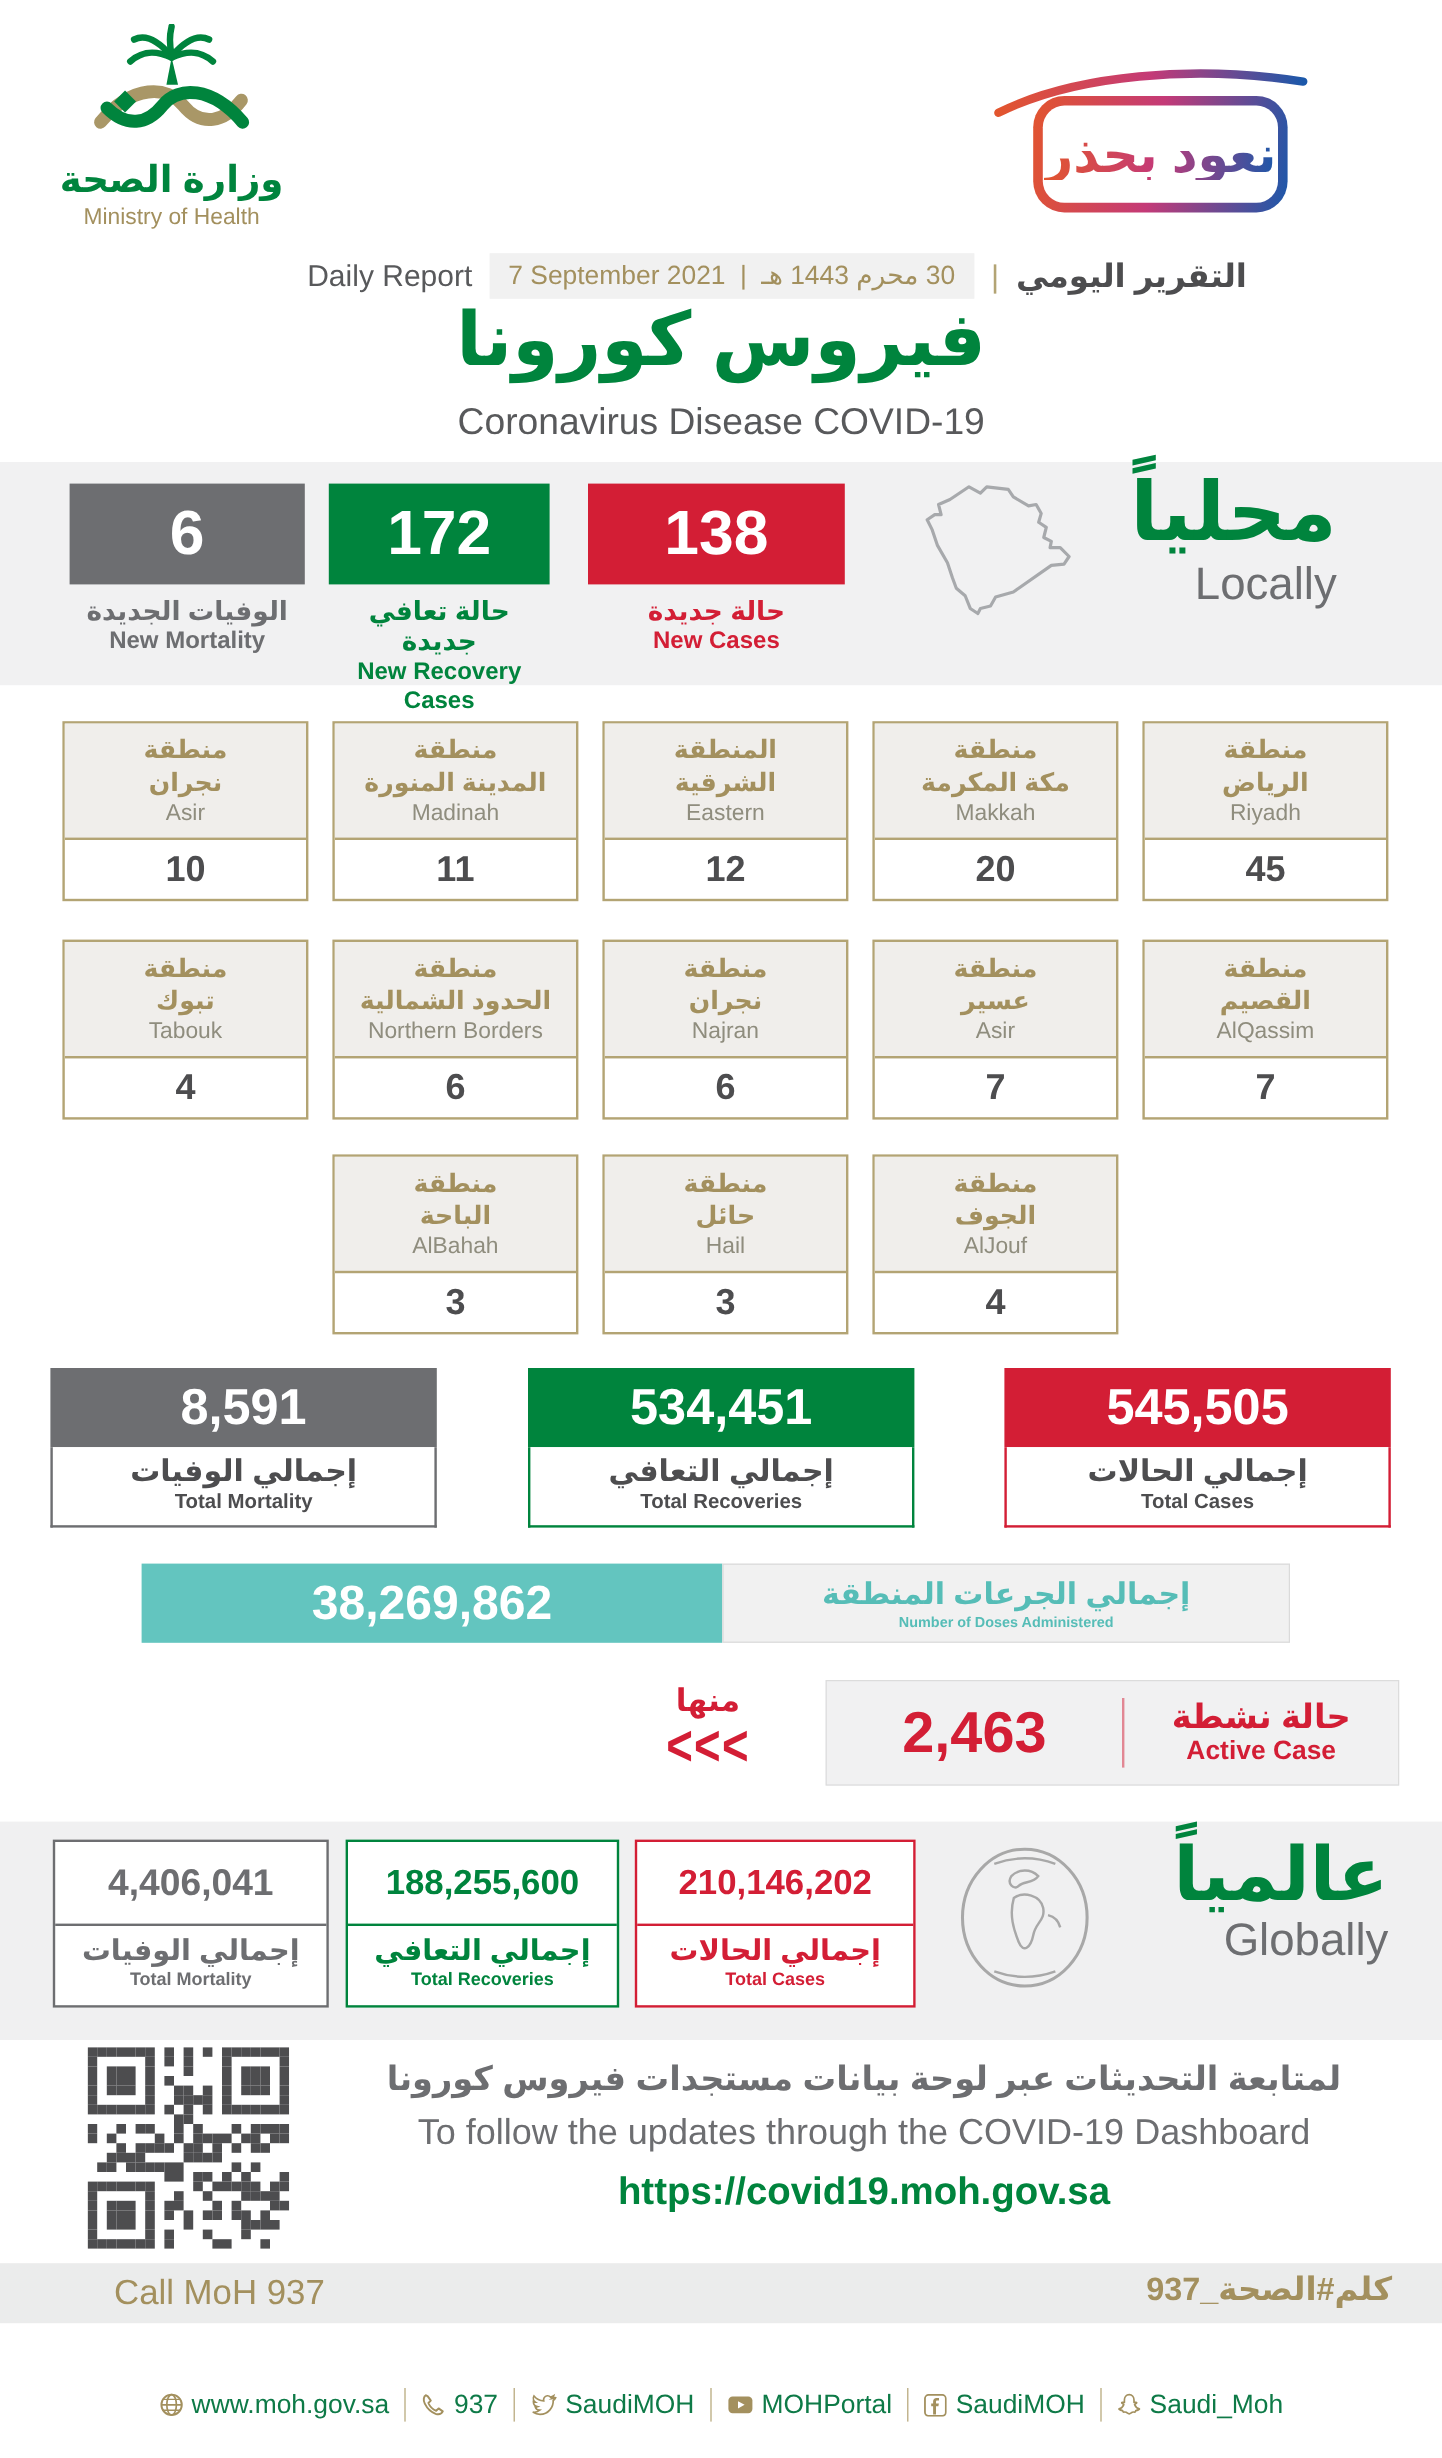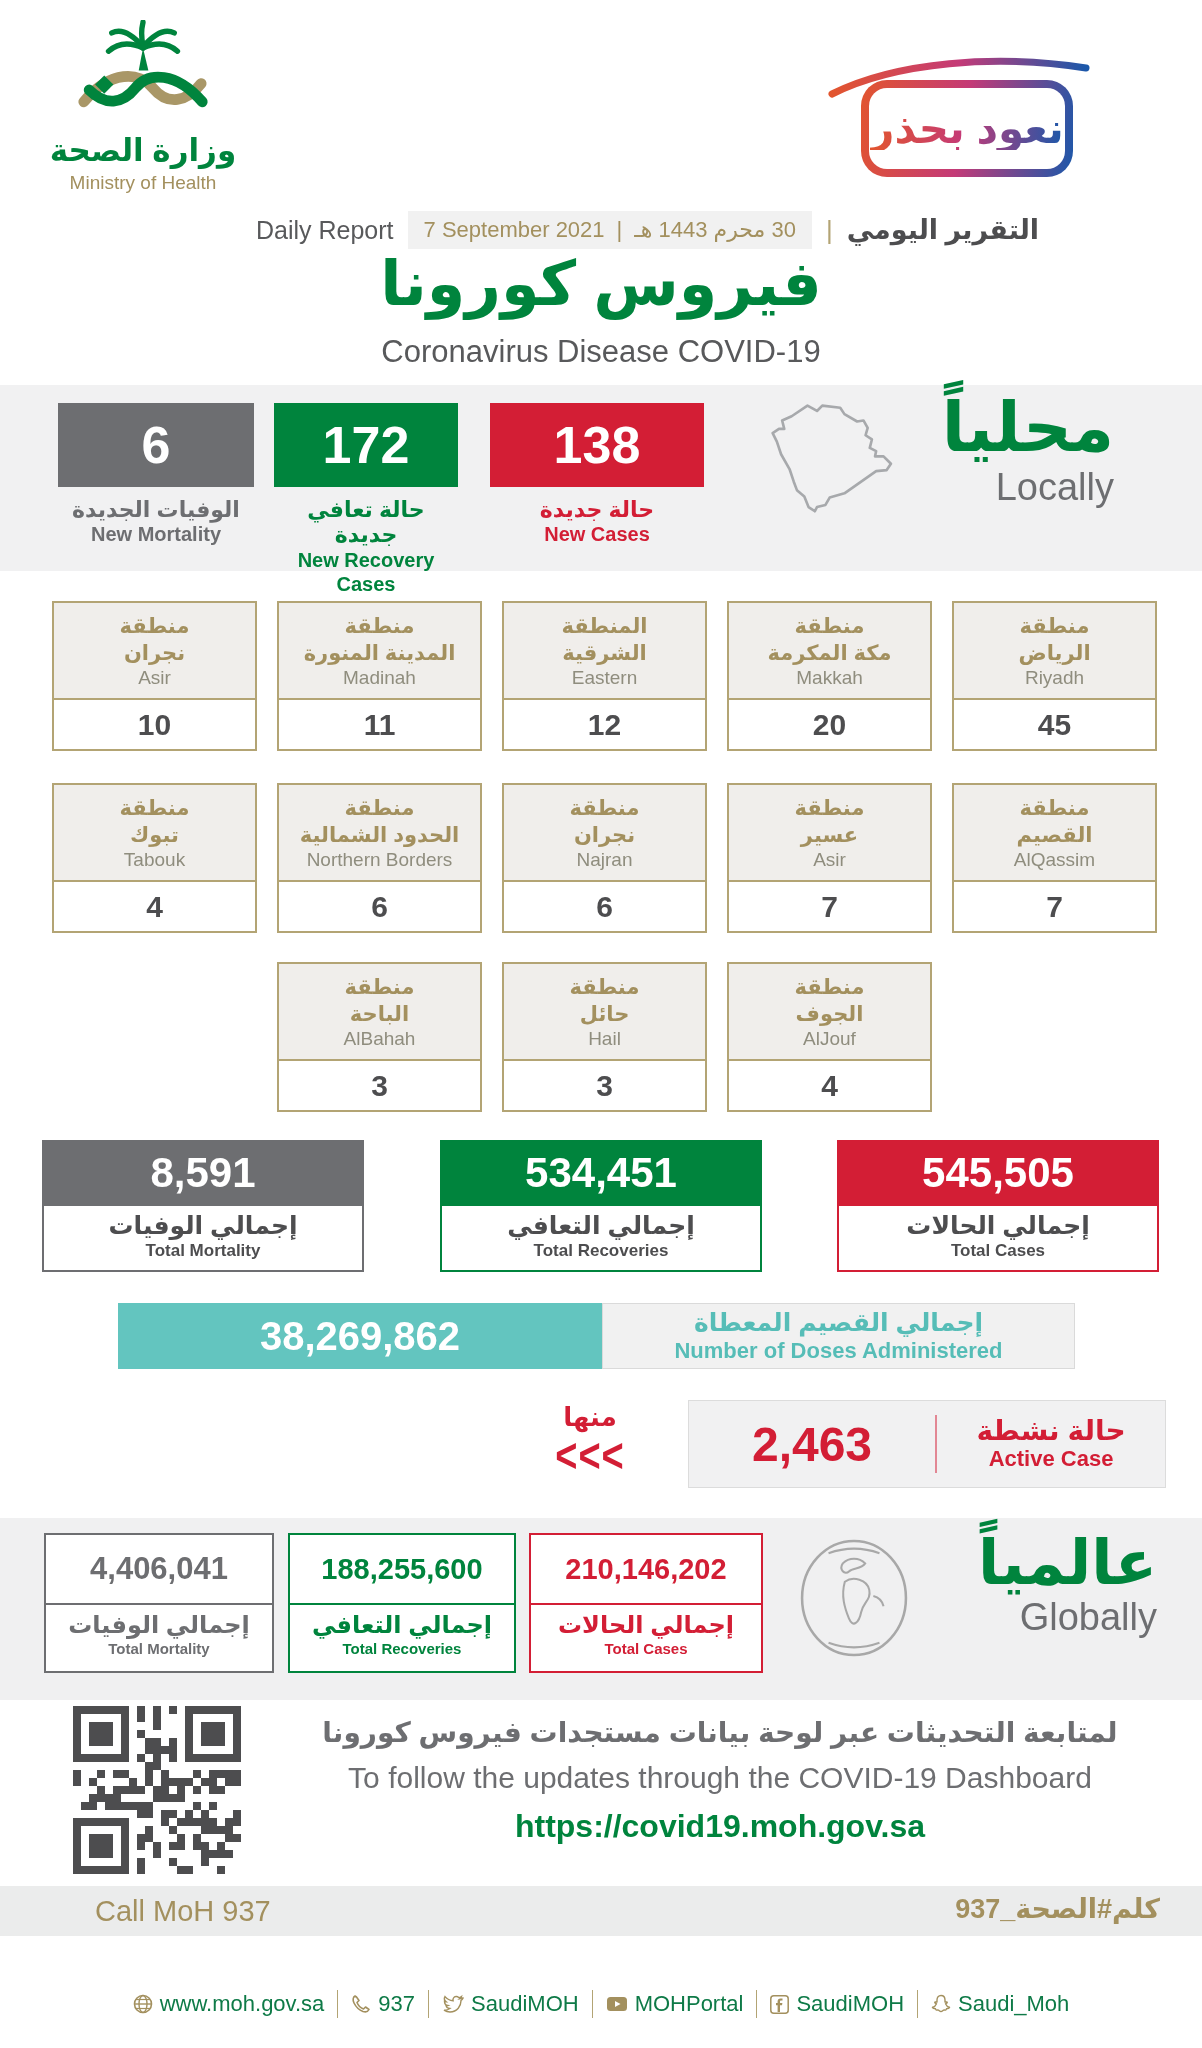--- a/index.html
+++ b/index.html
@@ -93,21 +93,21 @@
   .tot-rec{left:440px;}  .tot-rec .thead{background:var(--green);}  .tot-rec .tbody{border-color:var(--green);}
   .tot-cases{left:837px;}.tot-cases .thead{background:var(--red);}  .tot-cases .tbody{border-color:var(--red);}
 
   
   .doses{left:118px;top:1303px;width:957px;height:66px;display:flex;}
   .dleft{width:484px;background:var(--teal);color:#fff;font-size:40px;font-weight:bold;
     display:flex;align-items:center;justify-content:center;}
   .dright{flex:1;background:#f1f1f1;border:1px solid #dadada;box-sizing:border-box;
     display:flex;flex-direction:column;align-items:center;justify-content:center;color:#56bdb7;}
   .dright .dar{font-size:25px;font-weight:bold;direction:rtl;}
-  .dright .den{font-size:22px;font-weight:bold;margin-top:1px;}
+  .dright .den{font-size:12px;font-weight:bold;margin-top:1px;}
 
   
   .critical{left:37px;top:1400px;width:473px;height:88px;background:var(--red);
     display:flex;align-items:center;color:#fff;}
   .vnum{flex:1;text-align:center;font-size:48px;font-weight:bold;}
   .vdiv-w{width:2px;height:58px;background:rgba(255,255,255,.65);}
   .vlabels{width:228px;text-align:center;}
   .vlabels .lar{font-size:28px;font-weight:bold;direction:rtl;line-height:1.1;}
   .vlabels .len{font-size:22px;font-weight:bold;}
   .ofwhich{left:538px;top:1402px;width:104px;text-align:center;color:var(--red);}
@@ -352,21 +352,21 @@
     <div class="thead">545,505</div>
     <div class="tbody">
       <div class="lar">إجمالي الحالات</div>
       <div class="len">Total Cases</div>
     </div>
   </div>
 
   <div class="abs doses">
     <div class="dleft">38,269,862</div>
     <div class="dright">
-      <div class="dar">إجمالي القصيم المعطاة</div>
+      <div class="dar">إجمالي الجرعات المنطقة</div>
       <div class="den">Number of Doses Administered</div>
     </div>
   </div>
 
   <div class="abs ofwhich">
     <div class="ow-ar">منها</div>
     <div class="ow-arrows">&lt;&lt;&lt;</div>
   </div>
   <div class="abs active">
     <div class="vnum">2,463</div>

